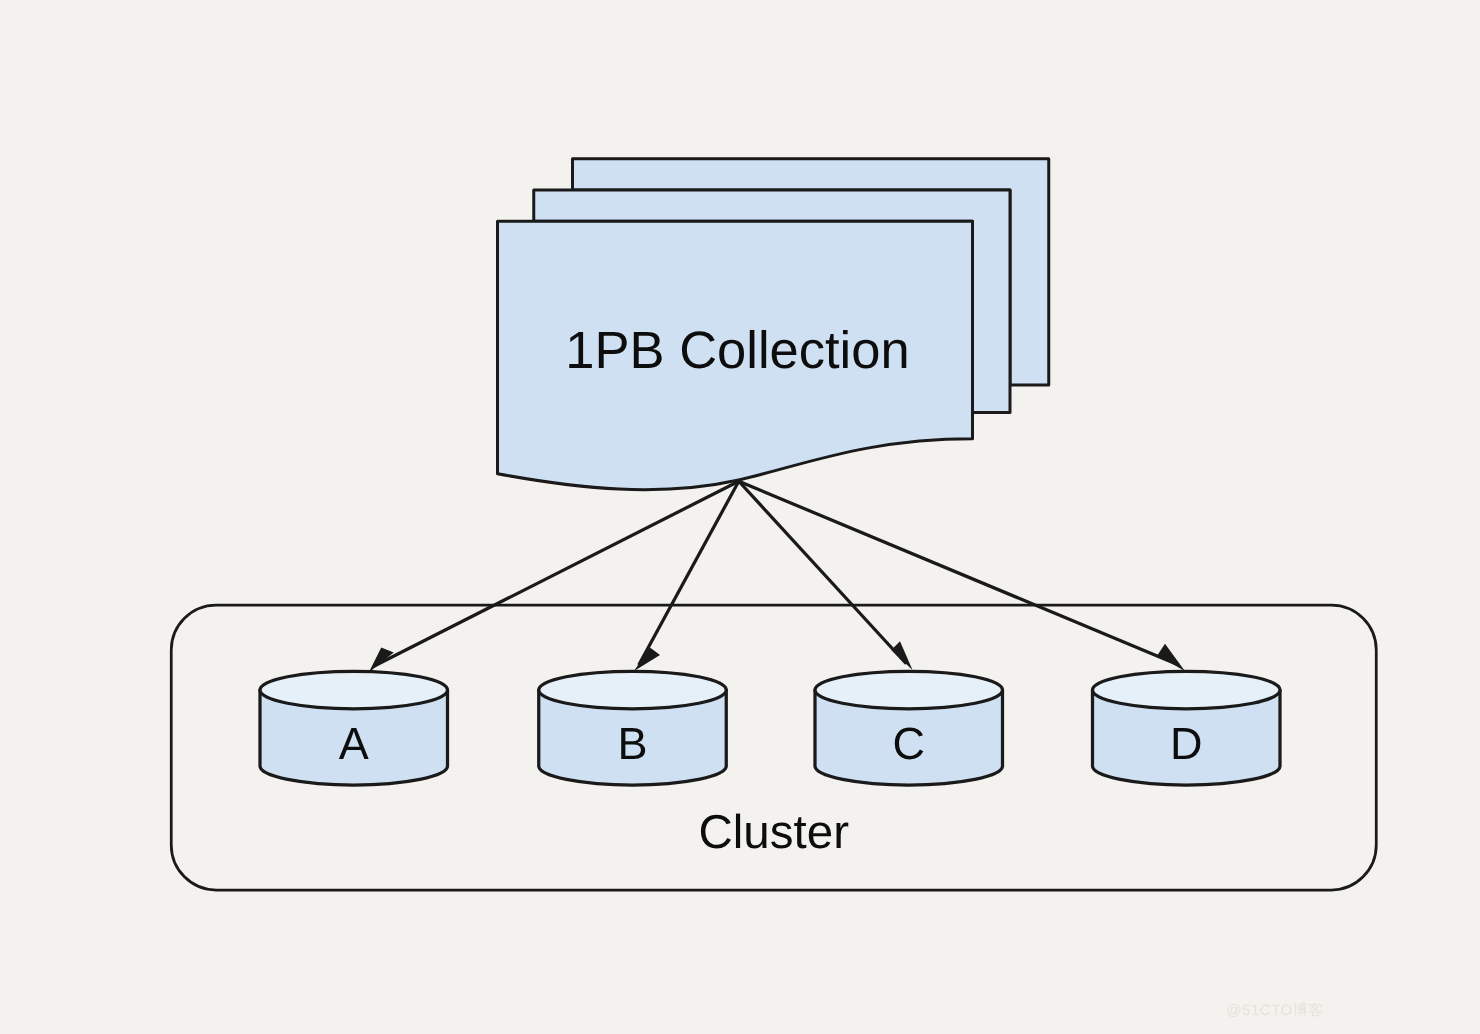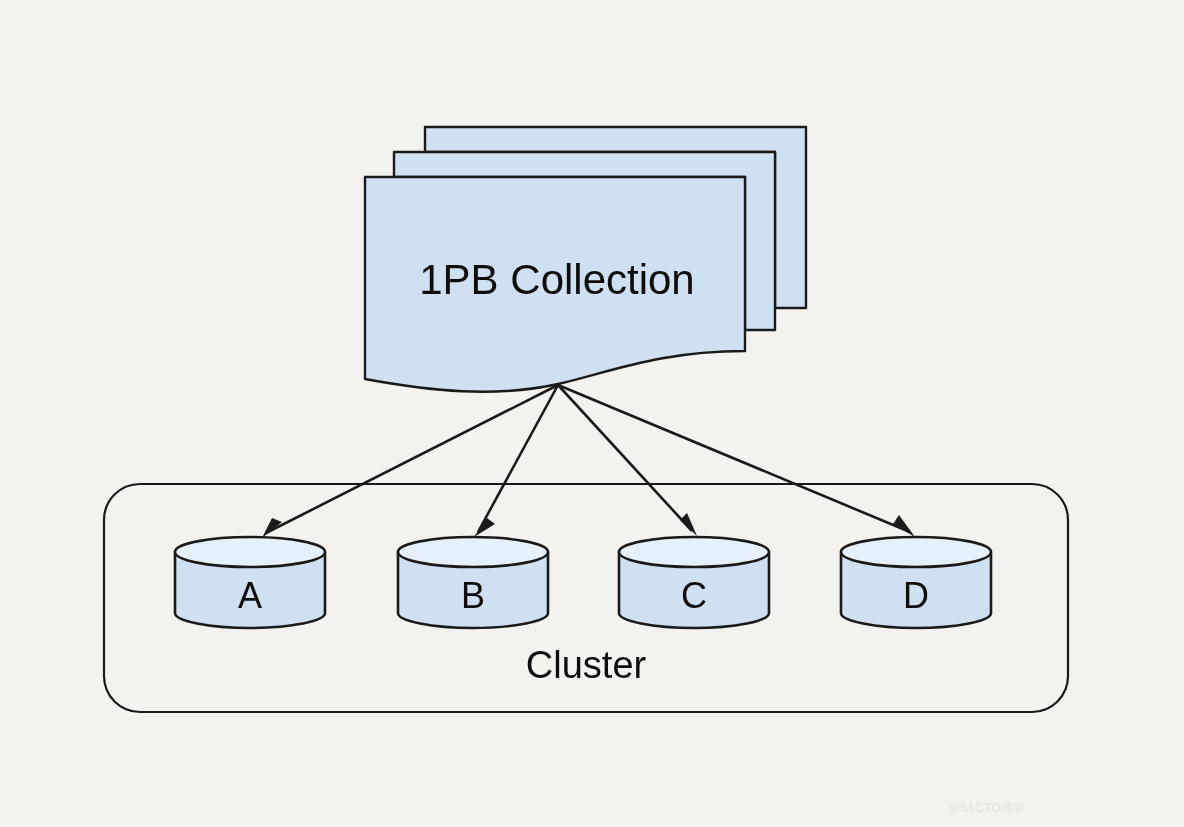--- a/index.html
+++ b/index.html
@@ -11,20 +11,21 @@
     width: 1184px;
     height: 827px;
     background: #f4f2ee;
     font-family: "Liberation Sans", sans-serif;
     overflow: hidden;
   }
   #diagram-root {
     position: relative;
     width: 1040px;
     height: 827px;
+    margin-left: 33px;
   }
   svg.diagram-canvas {
     display: block;
     width: 1184px;
     height: 827px;
   }
   .shape-fill {
     fill: #cfe0f2;
     stroke: #1a1a1a;
     stroke-width: 2.4;

